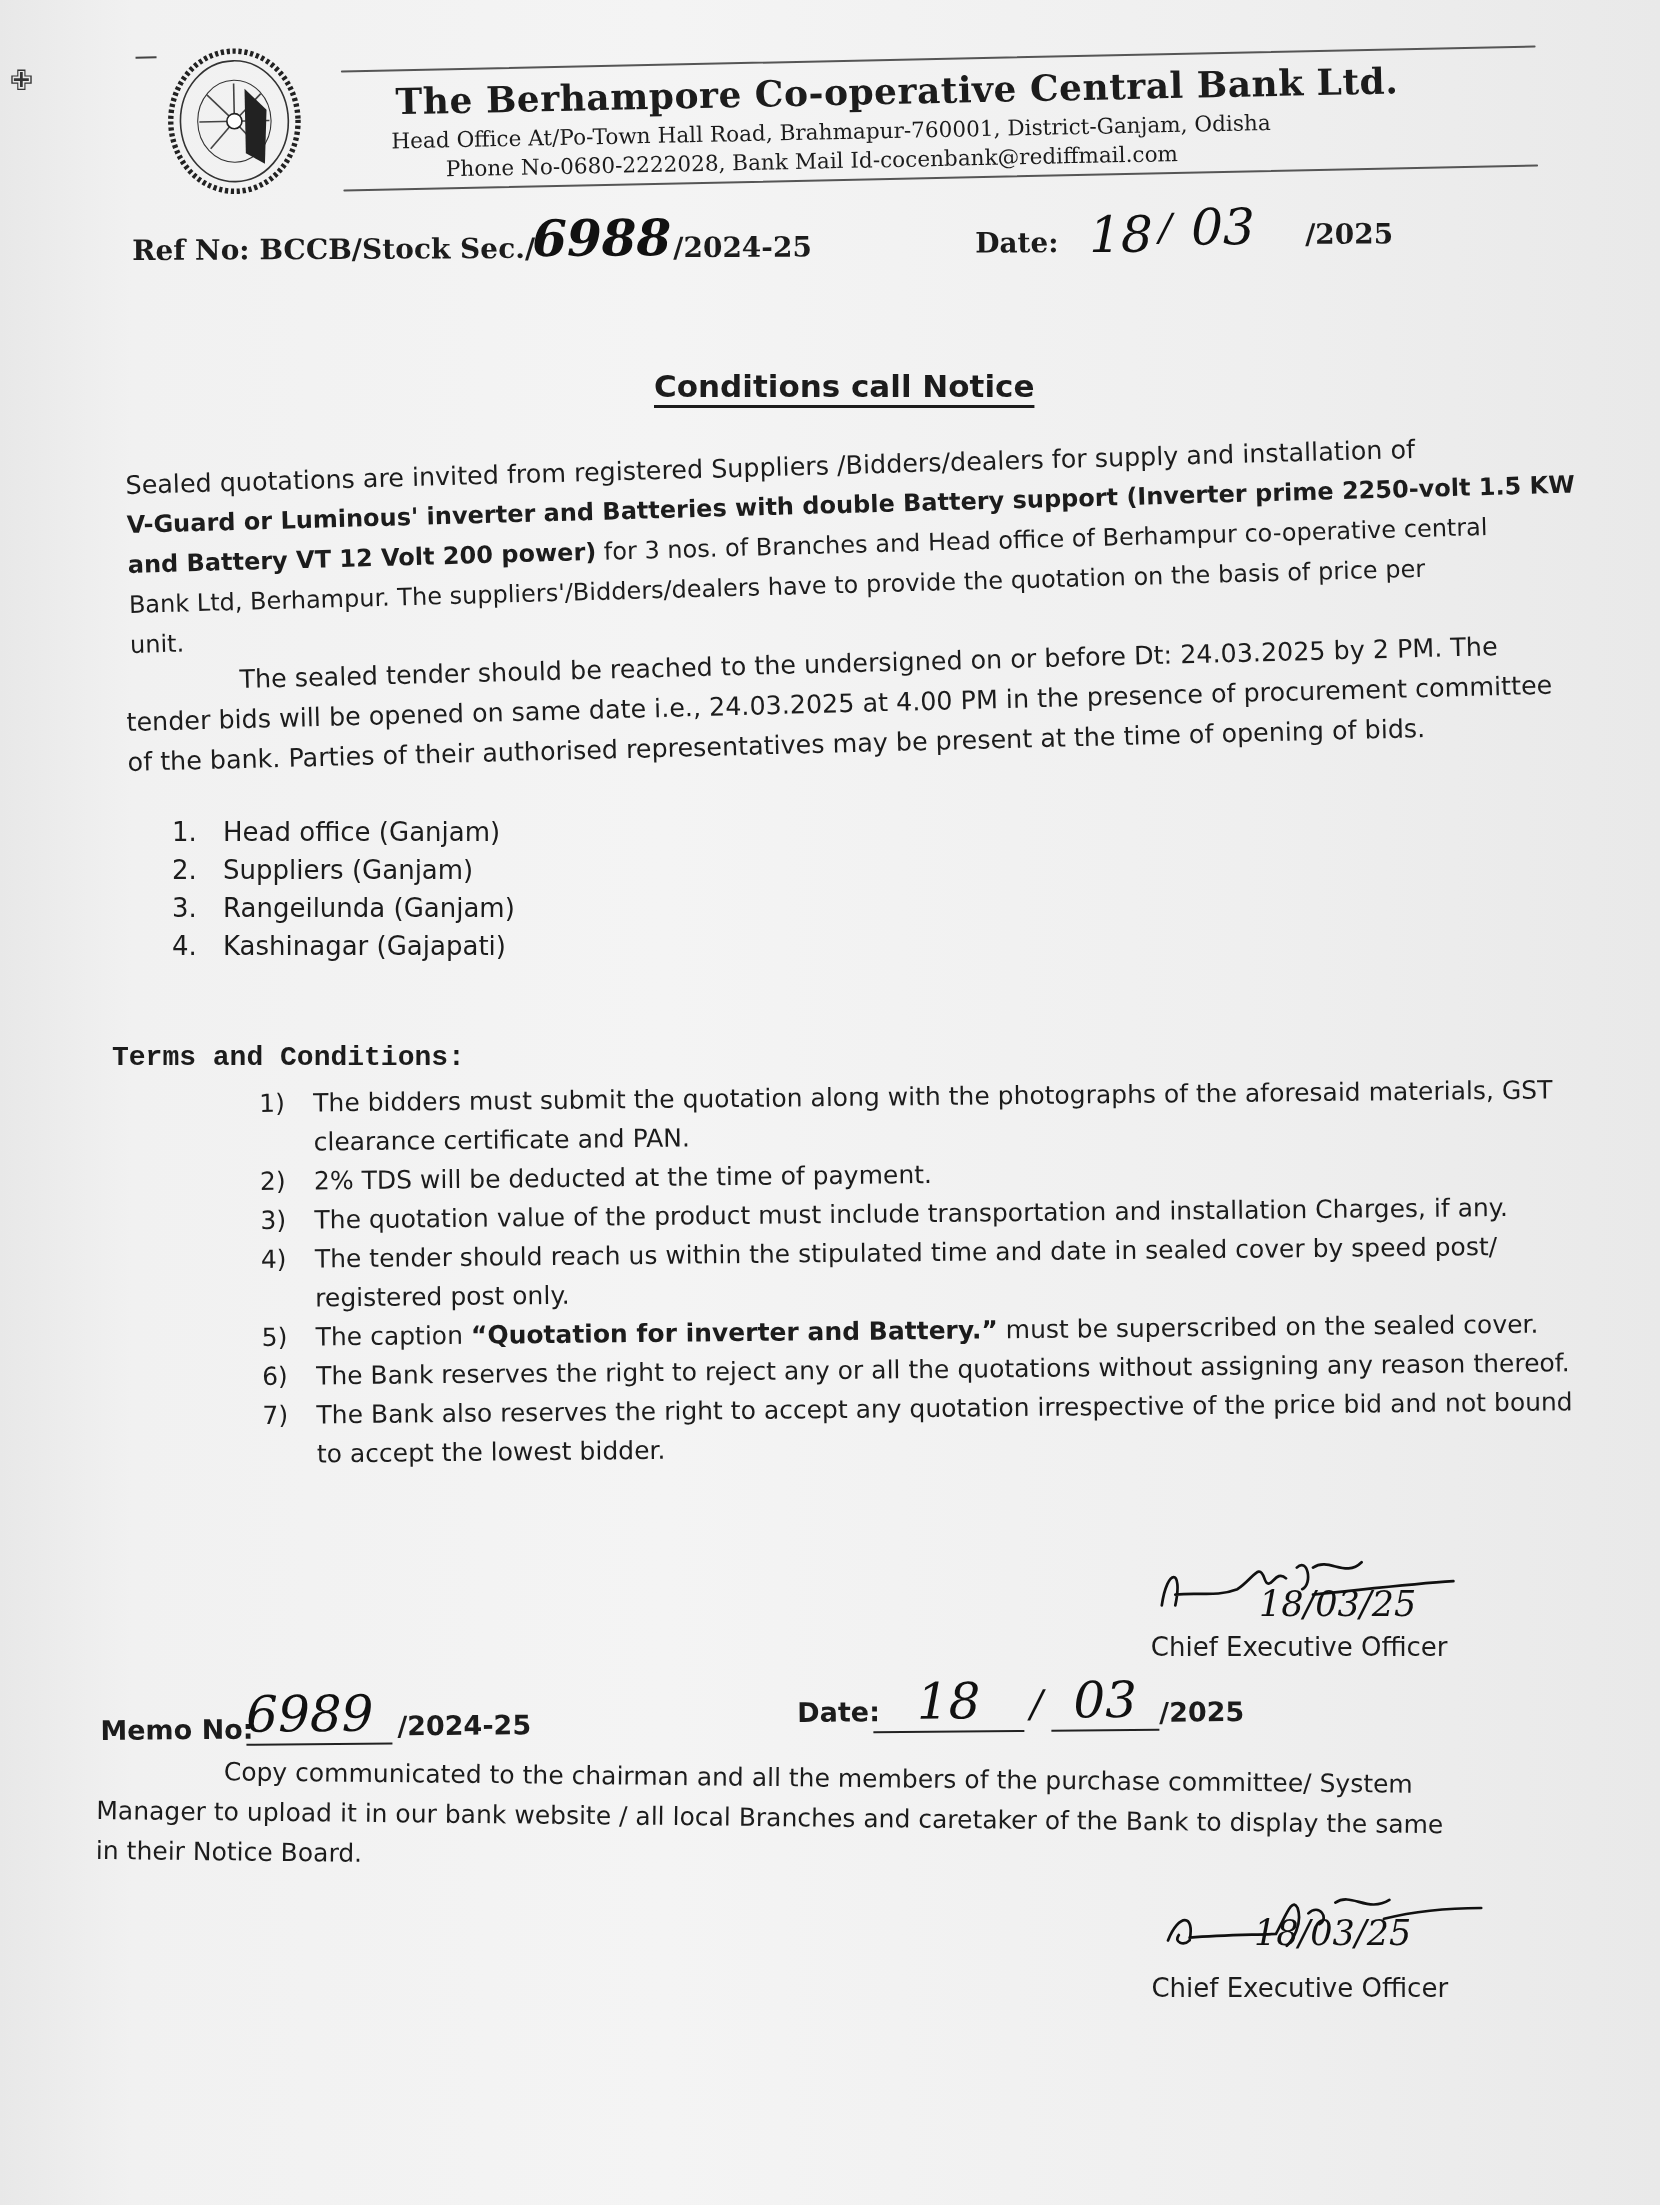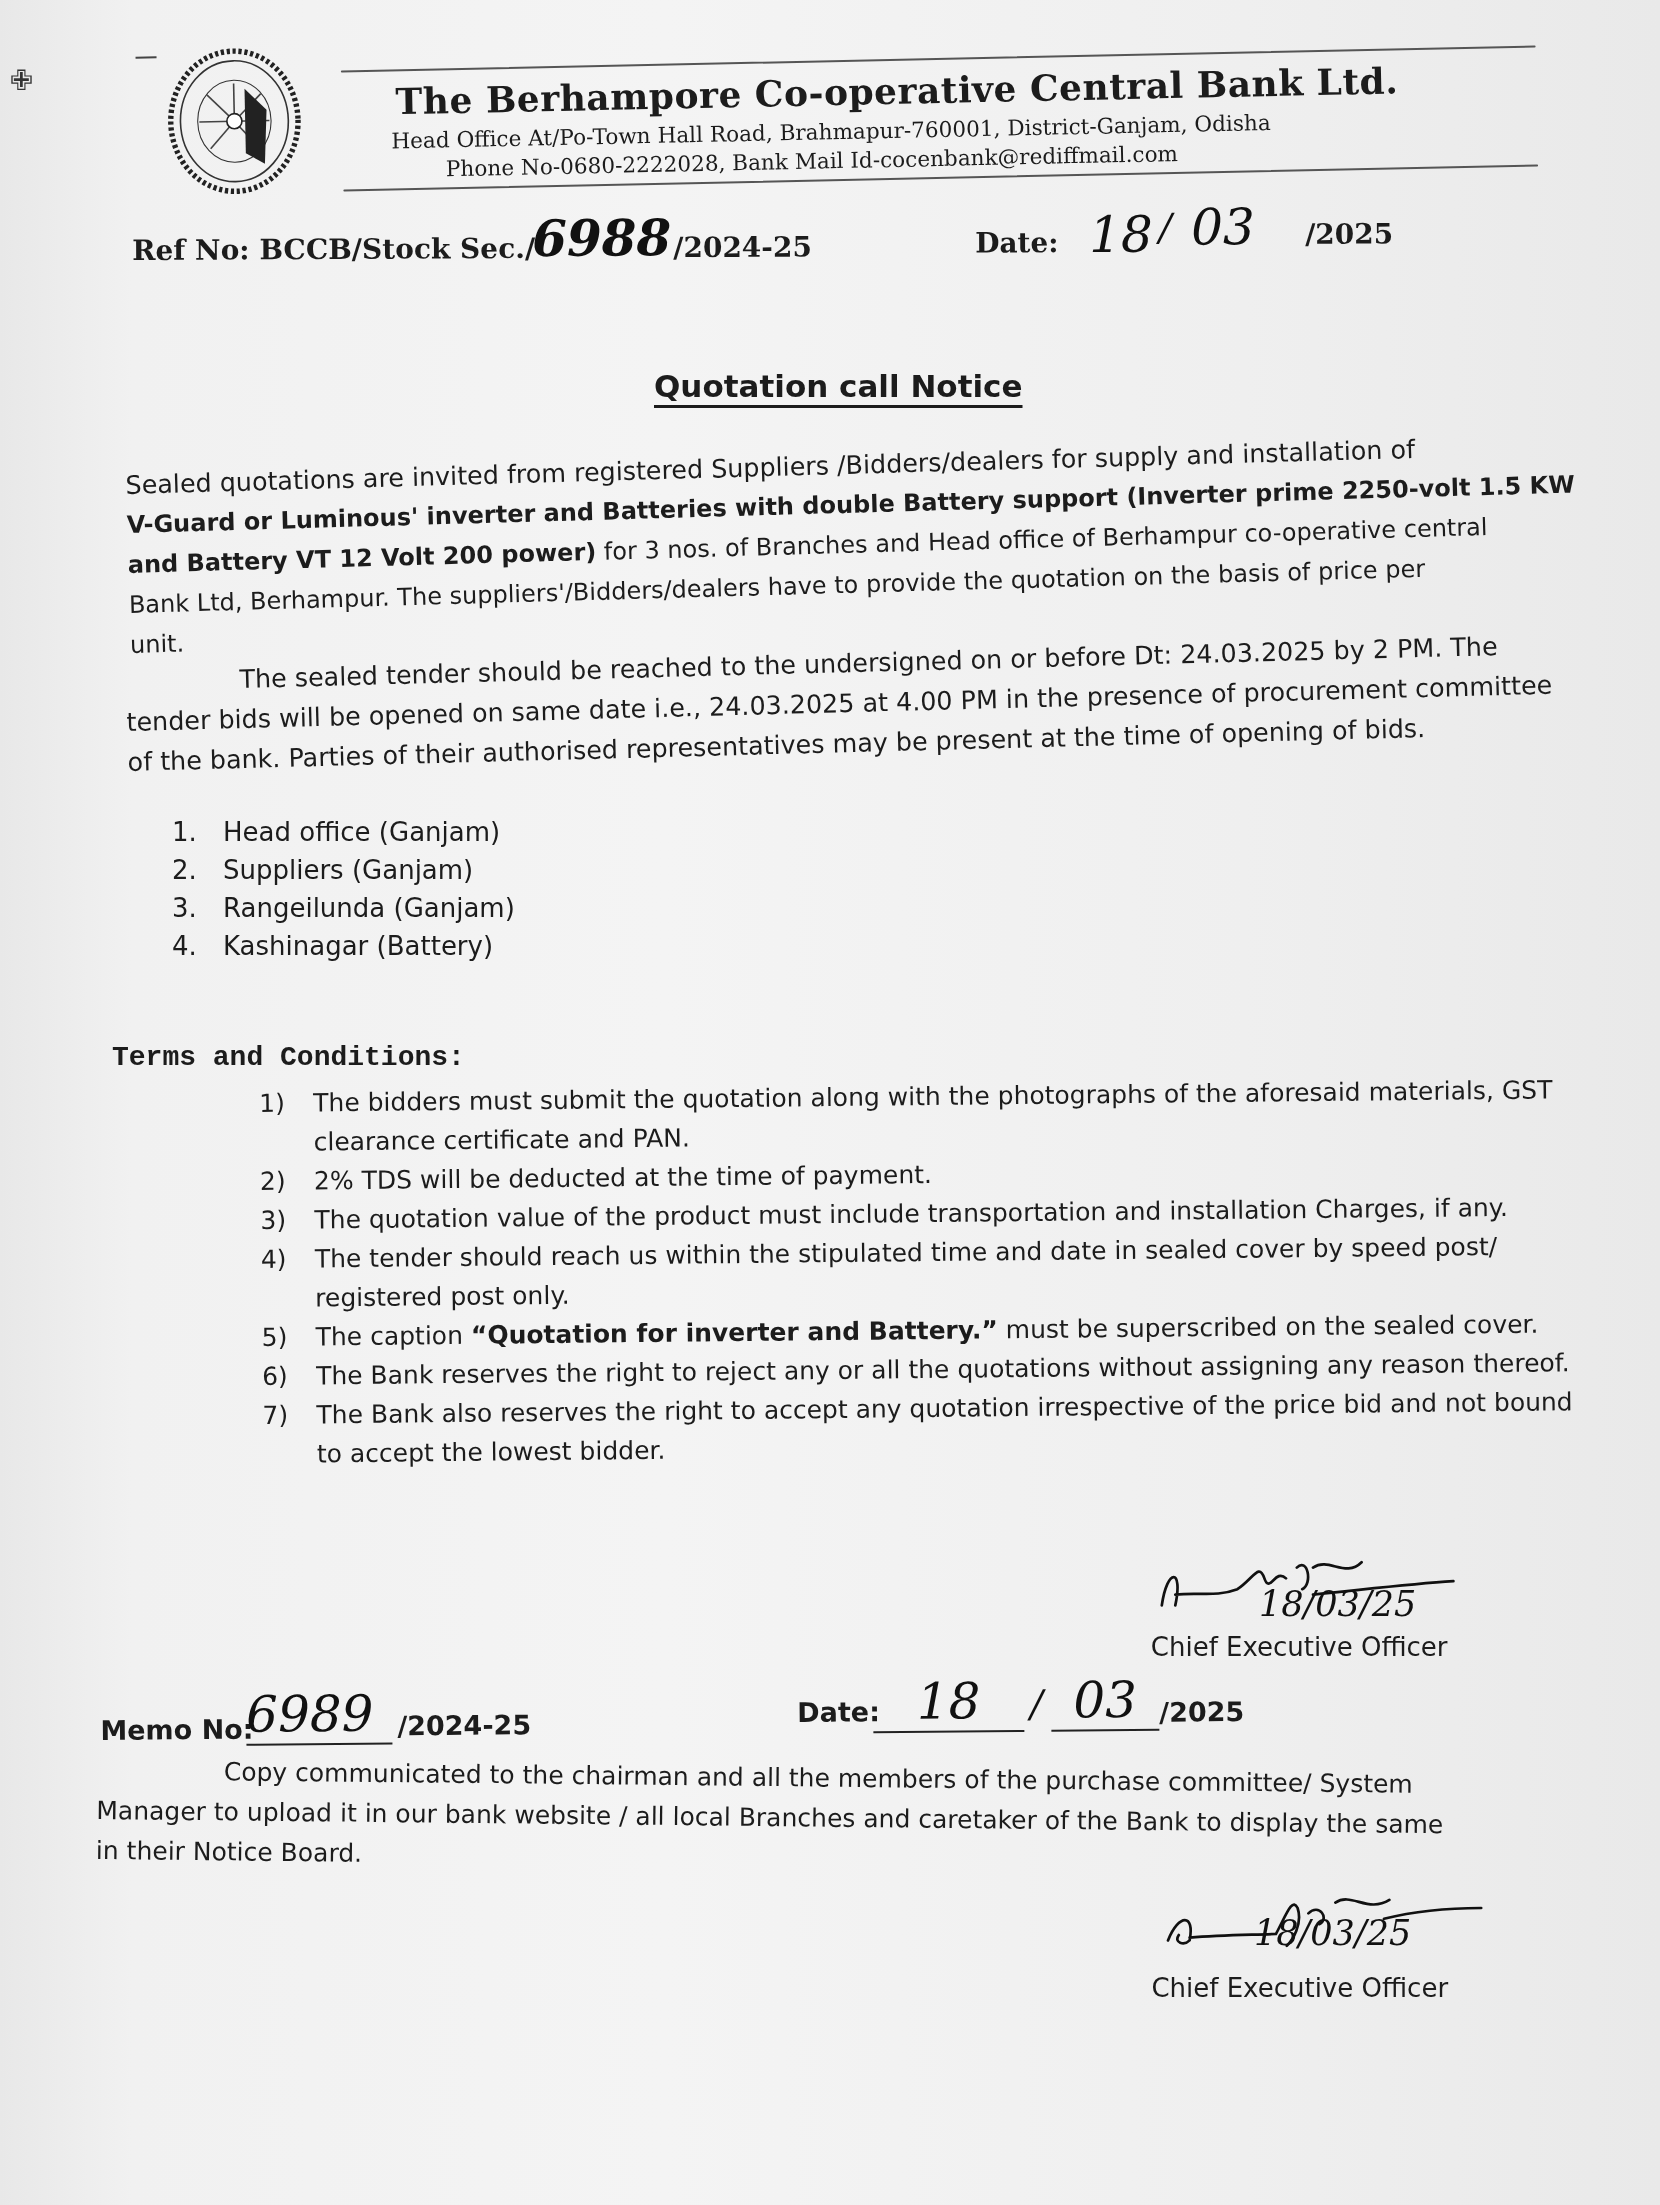--- a/index.html
+++ b/index.html
@@ -92,41 +92,41 @@
     <span class="abs serif-b" style="left:0; top:12px;">Ref No: BCCB/Stock Sec./</span>
     <span class="abs hand" style="left:400px; top:-10.8px;font-weight:bold;">6988</span>
     <span class="abs serif-b" style="left:541px; top:12px;">/2024-25</span>
     <span class="abs serif-b" style="left:843px; top:8.6px;">Date:</span>
     <span class="abs hand" style="left:957px; top:-10.8px;">18</span>
     <span class="abs hand" style="left:1027px; top:-10.8px; font-size:38px;">/</span>
     <span class="abs hand" style="left:1059px; top:-18.4px;">03</span>
     <span class="abs serif-b" style="left:1173px; top:2.2px;">/2025</span>
   </div>
 
-  <div class="title">Quotation call Notice</div>
+  <div class="title">Conditions call Notice</div>
 
   <div class="para1 body-text">
     <div>Sealed quotations are invited from registered Suppliers /Bidders/dealers for supply and installation of</div>
     <div class="l2 b">V-Guard or Luminous' inverter and Batteries with double Battery support (Inverter prime 2250-volt 1.5 KW</div>
     <div class="l3"><span class="b">and Battery VT 12 Volt 200 power)</span><span> for 3 nos. of Branches and Head office of Berhampur co-operative central</span></div>
     <div class="l4">Bank Ltd, Berhampur. The suppliers'/Bidders/dealers have to provide the quotation on the basis of price per</div>
     <div class="l4">unit.</div>
   </div>
 
   <div class="para2 body-text">
     <div><span class="indent"></span><span>The sealed tender should be reached to the undersigned on or before Dt: 24.03.2025 by 2 PM. The</span></div>
     <div>tender bids will be opened on same date i.e., 24.03.2025 at 4.00 PM in the presence of procurement committee</div>
     <div>of the bank. Parties of their authorised representatives may be present at the time of opening of bids.</div>
   </div>
 
   <div class="branches">
     <div class="item"><span class="num">1.</span><span>Head office (Ganjam)</span></div>
     <div class="item"><span class="num">2.</span><span>Suppliers (Ganjam)</span></div>
     <div class="item"><span class="num">3.</span><span>Rangeilunda (Ganjam)</span></div>
-    <div class="item"><span class="num">4.</span><span>Kashinagar (Battery)</span></div>
+    <div class="item"><span class="num">4.</span><span>Kashinagar (Gajapati)</span></div>
   </div>
 
   <div class="terms-h">Terms and Conditions:</div>
   <div class="terms">
     <div class="term">
         <span class="n">1)</span>
         <span class="t">The bidders must submit the quotation along with the photographs of the aforesaid materials, GST clearance certificate and PAN.</span>
       </div>
     <div class="term">
         <span class="n">2)</span>

